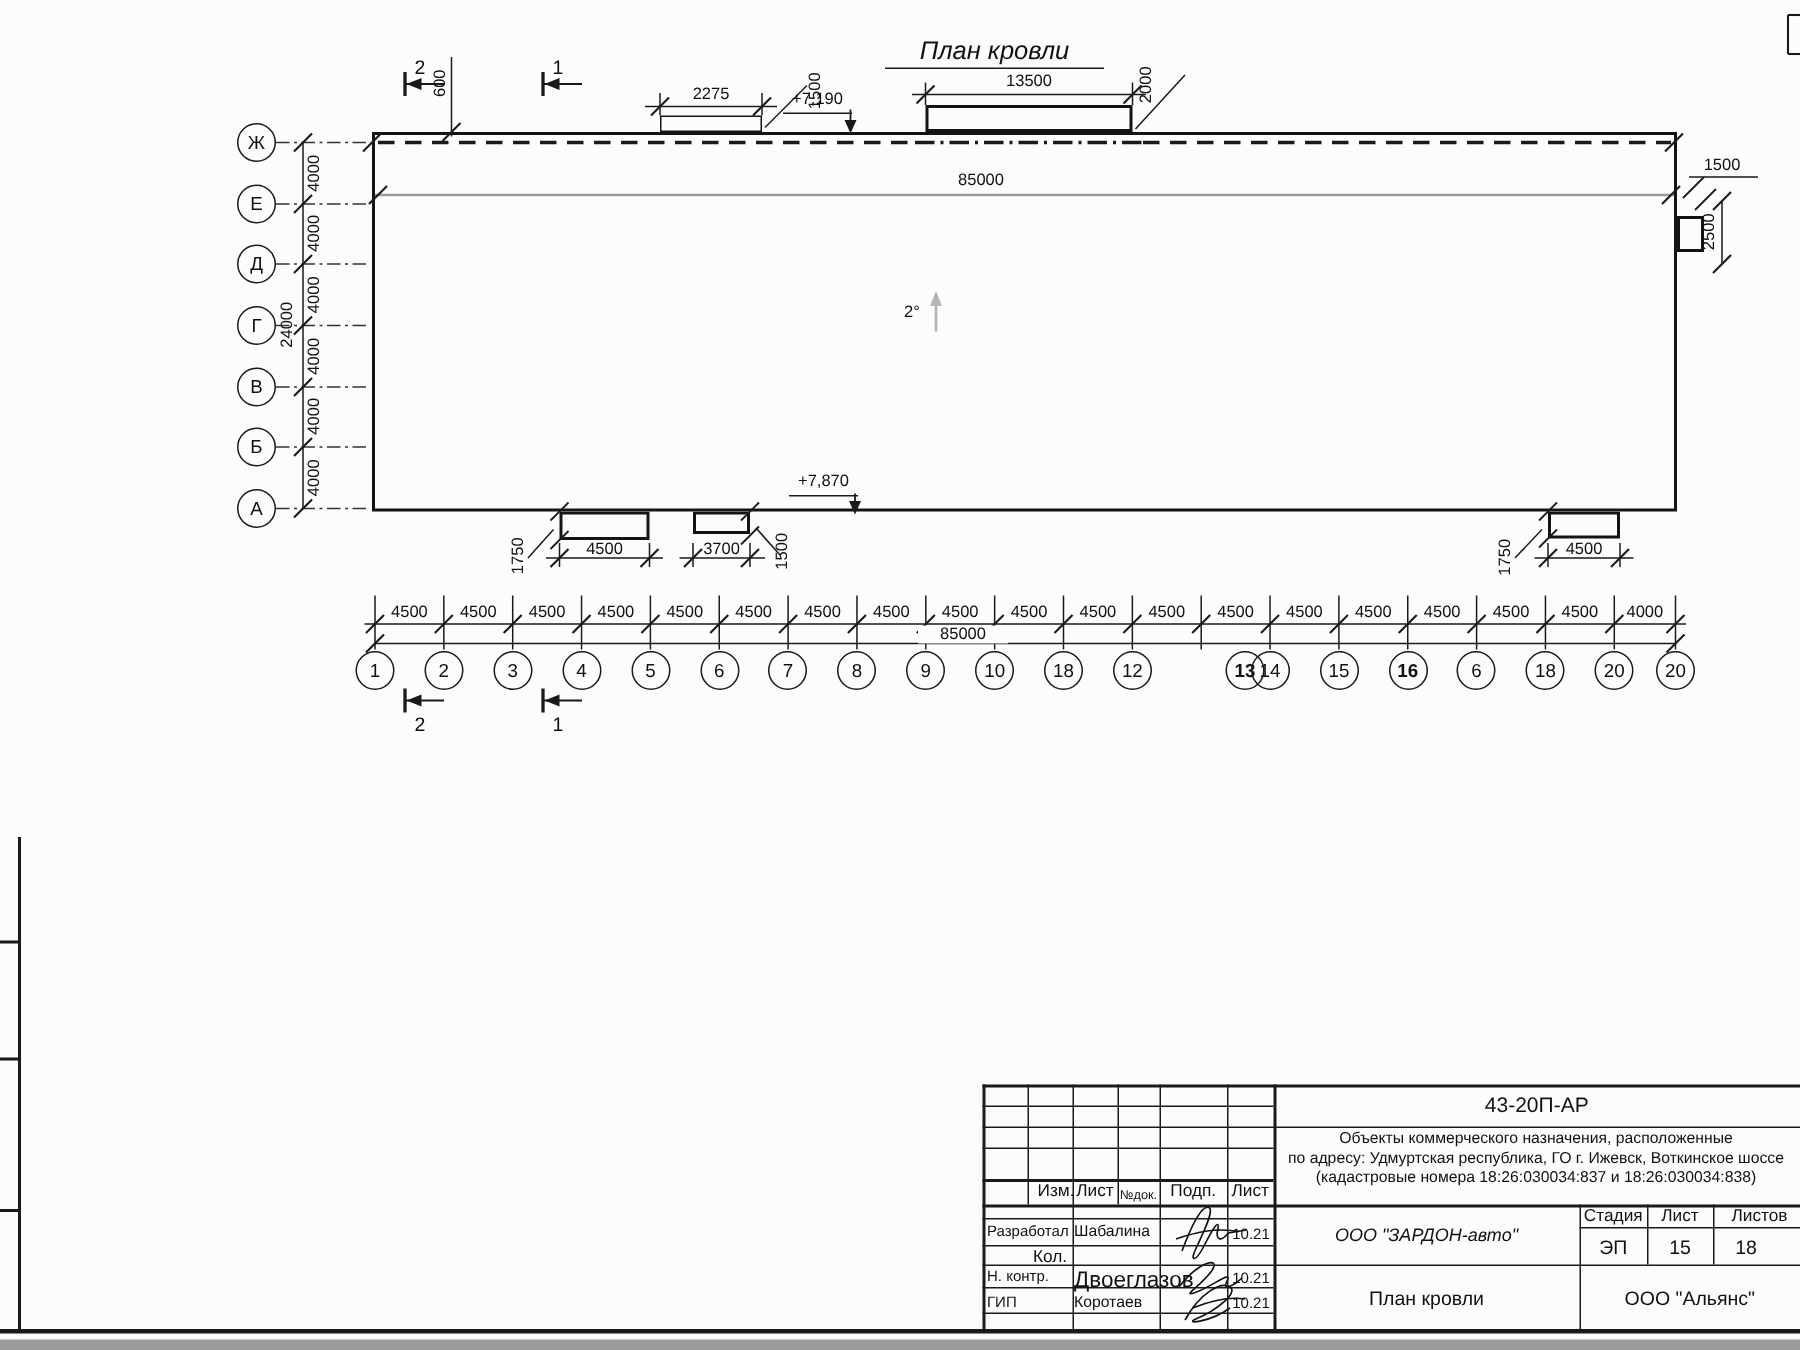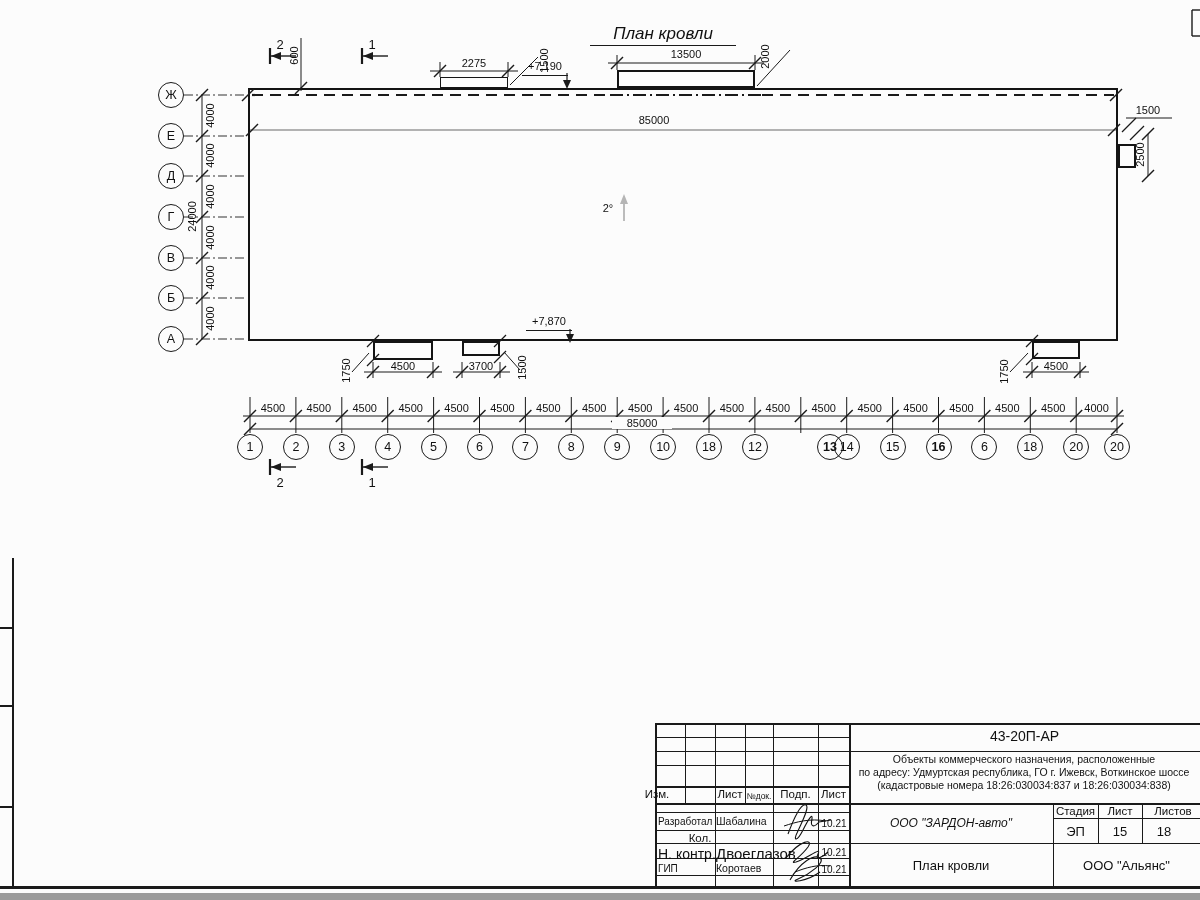--- a/index.html
+++ b/index.html
@@ -309,31 +309,31 @@
   <div class="vline" style="left:849px;top:723px;width:1.8px;height:163px;"></div>
   <div class="vline" style="left:1053px;top:803px;width:1.4px;height:83px;"></div>
   <div class="vline" style="left:1098px;top:803px;width:1px;height:40px;"></div>
   <div class="vline" style="left:1142px;top:803px;width:1px;height:40px;"></div>
 
   <div class="tb-text" style="left:849px;top:728px;width:351px;font-size:14px;">43-20П-АР</div>
   <div class="tb-text" style="left:845px;top:753px;width:358px;font-size:10.5px;">Объекты коммерческого назначения, расположенные</div>
   <div class="tb-text" style="left:845px;top:766px;width:358px;font-size:10.5px;">по адресу: Удмуртская республика, ГО г. Ижевск, Воткинское шоссе</div>
   <div class="tb-text" style="left:845px;top:779px;width:358px;font-size:10.5px;">(кадастровые номера 18:26:030034:837 и 18:26:030034:838)</div>
 
-  <div class="tb-text" style="left:642px;top:788px;width:30px;font-size:11.5px;">Изм.</div>
+  <div class="tb-text" style="left:689px;top:788px;width:30px;font-size:11.5px;">Изм.</div>
   <div class="tb-text" style="left:685px;top:788px;width:30px;font-size:11.5px;margin-top:44px;">Кол.</div>
   <div class="tb-text" style="left:715px;top:788px;width:30px;font-size:11.5px;">Лист</div>
   <div class="tb-text" style="left:745px;top:791px;width:28px;font-size:8.5px;">№док.</div>
   <div class="tb-text" style="left:773px;top:788px;width:45px;font-size:11.5px;">Подп.</div>
   <div class="tb-text" style="left:818px;top:788px;width:31px;font-size:11.5px;">Лист</div>
 
   <div class="tb-text" style="left:658px;top:816px;width:56px;font-size:10px;text-align:left;">Разработал</div>
   <div class="tb-text" style="left:716px;top:815px;width:56px;font-size:10.5px;text-align:left;">Шабалина</div>
   <div class="tb-text" style="left:820px;top:818px;width:28px;font-size:10px;">10.21</div>
-  <div class="tb-text" style="left:658px;top:846px;width:34px;font-size:14px;text-align:left;">Н. контр.</div>
+  <div class="tb-text" style="left:658px;top:846px;width:34px;font-size:10px;text-align:left;">Н. контр.</div>
   <div class="tb-text" style="left:716px;top:845px;width:58px;font-size:15px;text-align:left;">Двоеглазов</div>
   <div class="tb-text" style="left:820px;top:847px;width:28px;font-size:10px;">10.21</div>
   <div class="tb-text" style="left:658px;top:863px;width:60px;font-size:10px;text-align:left;">ГИП</div>
   <div class="tb-text" style="left:716px;top:862px;width:58px;font-size:10.5px;text-align:left;">Коротаев</div>
   <div class="tb-text" style="left:820px;top:864px;width:28px;font-size:10px;">10.21</div>
 
   <div class="tb-text" style="left:849px;top:816px;width:204px;font-size:12px;font-style:italic;">ООО "ЗАРДОН-авто"</div>
   <div class="tb-text" style="left:1053px;top:805px;width:45px;font-size:11.5px;">Стадия</div>
   <div class="tb-text" style="left:1098px;top:805px;width:44px;font-size:11.5px;">Лист</div>
   <div class="tb-text" style="left:1142px;top:805px;width:62px;font-size:11.5px;">Листов</div>

